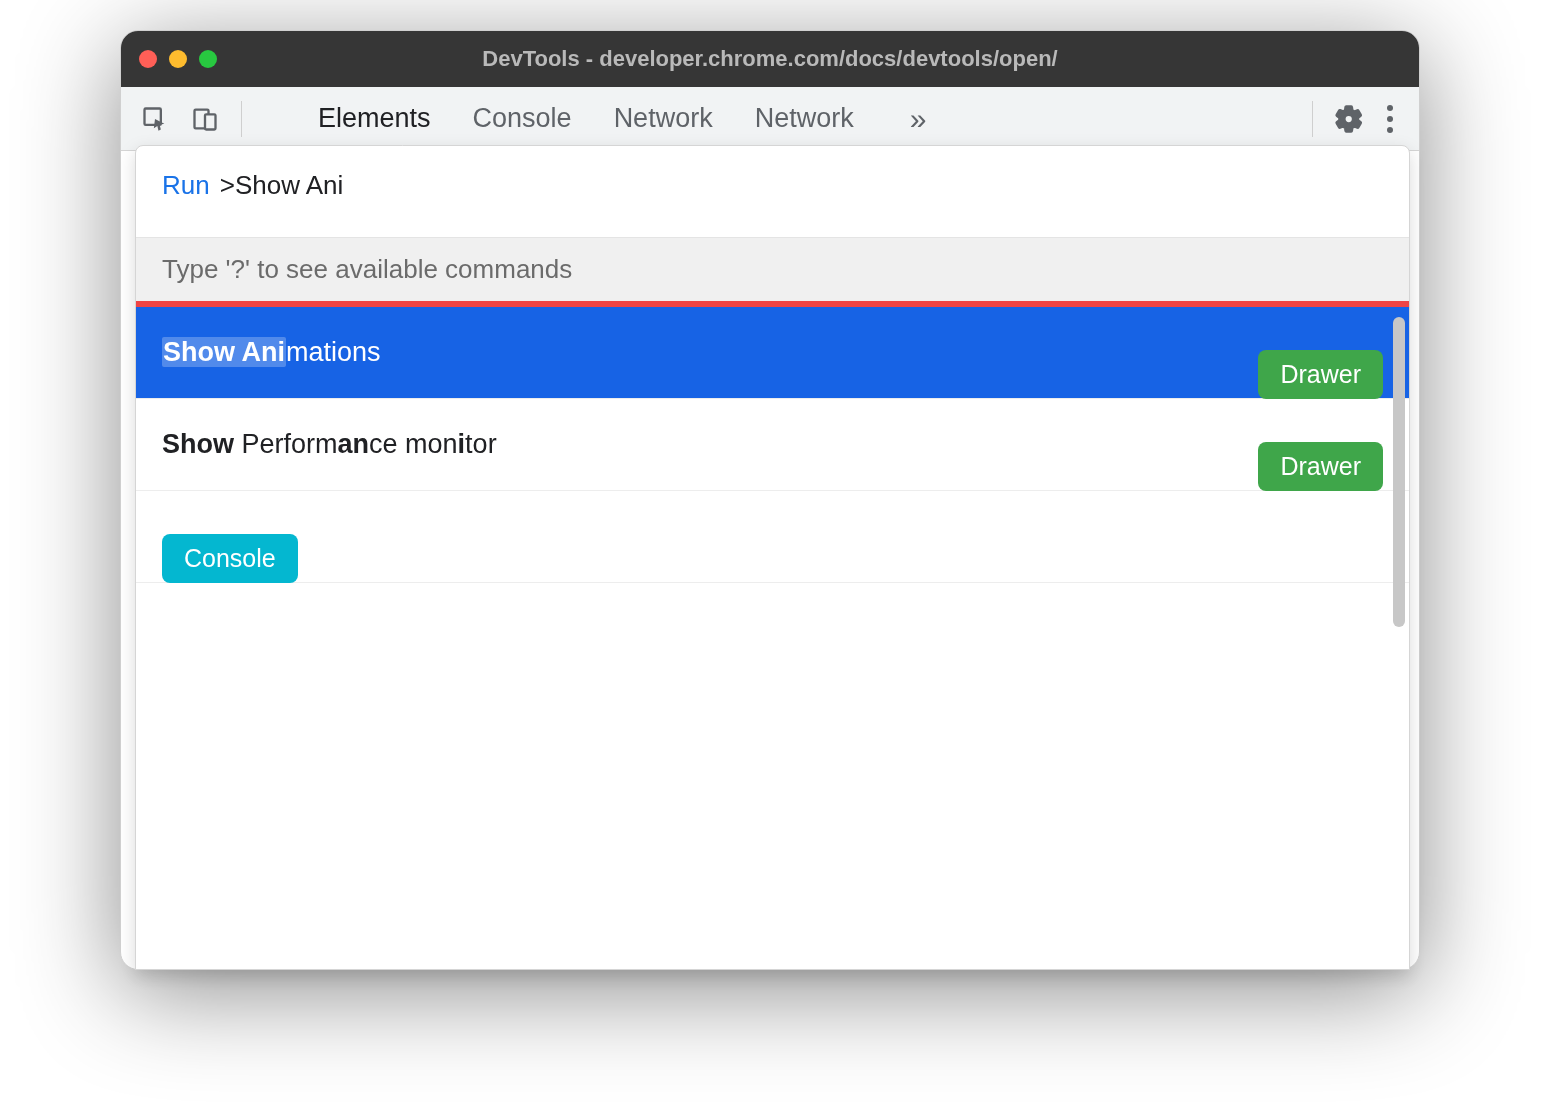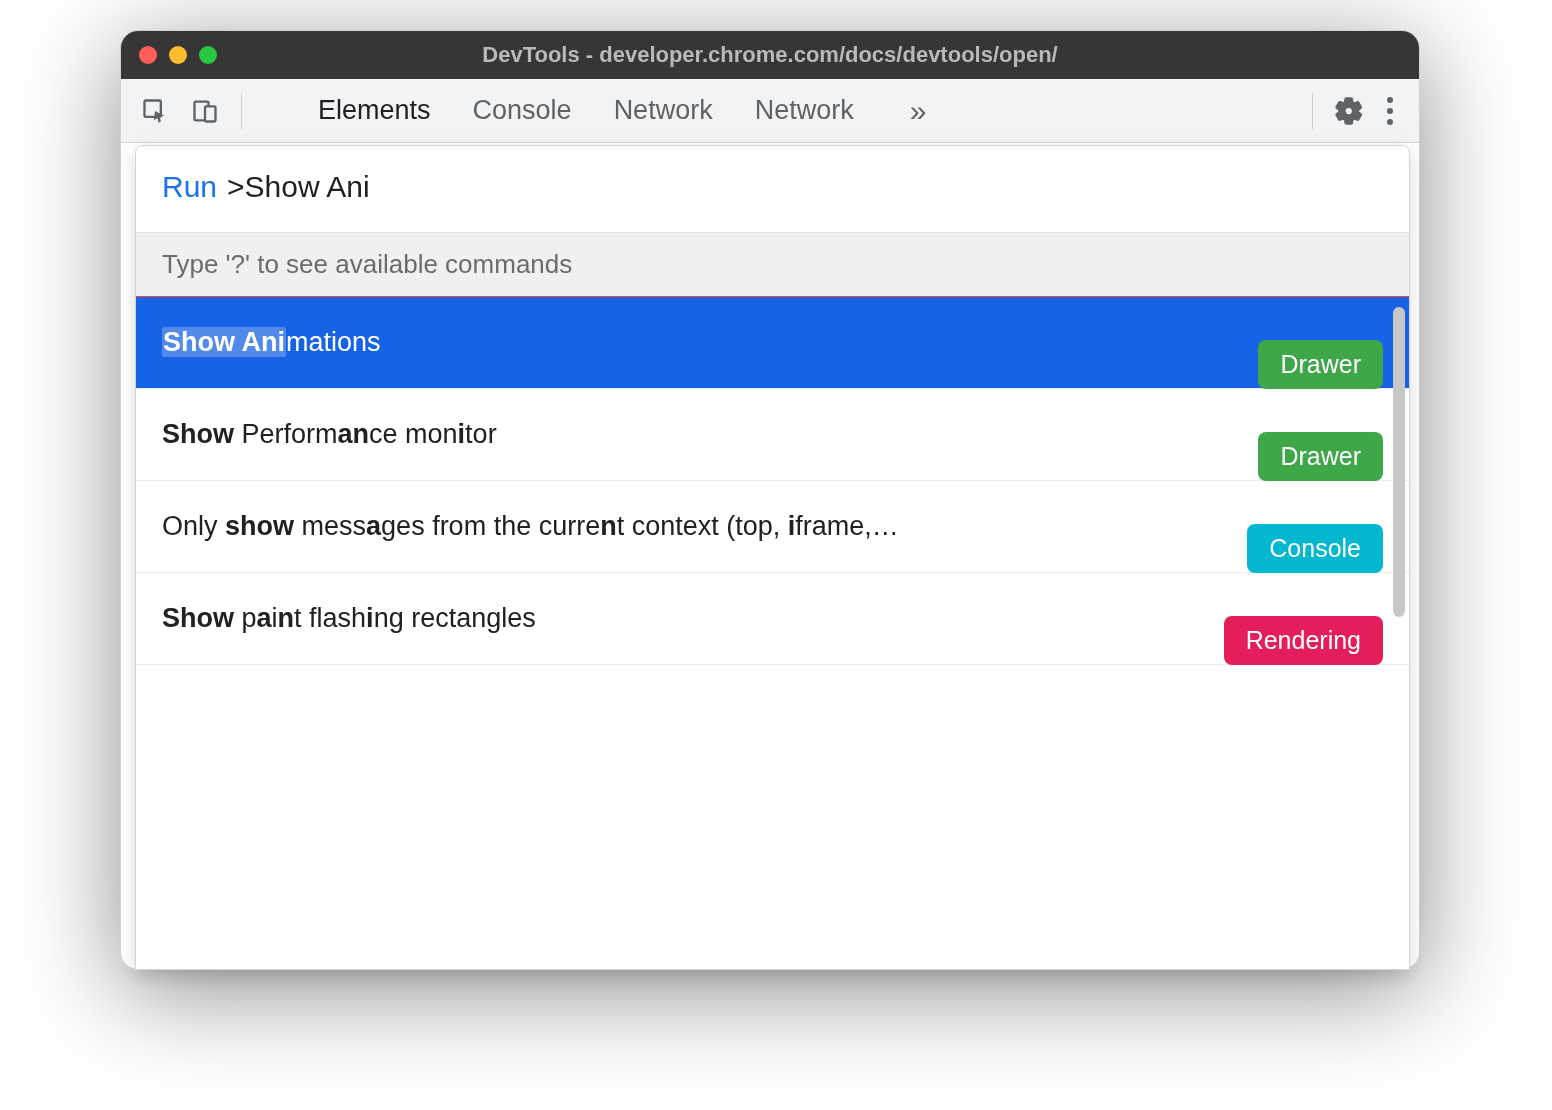--- a/index.html
+++ b/index.html
@@ -20,21 +20,21 @@
   }
   .window {
     width: 100%;
     height: 100%;
     background: #fff;
     border-radius: 18px;
     overflow: hidden;
     border: 1px solid #d0d0d0;
   }
   .titlebar {
-    height: 48px;
+    height: 56px;
     background: #363636;
     display: flex;
     align-items: center;
     padding: 0 18px;
     position: relative;
   }
   .traffic {
     display: flex;
     gap: 12px;
     align-items: center;
@@ -111,37 +111,37 @@
     bottom: 0;
     background: #fff;
     border: 1px solid #d5d5d5;
     border-radius: 8px 8px 0 0;
     box-shadow: 0 6px 18px rgba(0,0,0,0.15);
     overflow: hidden;
     display: flex;
     flex-direction: column;
   }
   .cmd-input-row {
-    padding: 24px 26px 28px 26px;
+    padding: 24px 26px 36px 26px;
     display: flex;
     align-items: center;
     gap: 10px;
-    font-size: 30px;
+    font-size: 26px;
   }
   .cmd-run {
     color: #1a73e8;
   }
   .cmd-text {
     color: #202124;
     font-weight: 500;
   }
   .cmd-hint {
     background: #f0f0f0;
     border-top: 1px solid #e4e4e4;
-    border-bottom: 1px solid #ef4444;
+    border-bottom: 6px solid #ef4444;
     padding: 16px 26px;
     color: #6b6b6b;
     font-size: 26px;
   }
   .results {
     flex: 1;
     overflow: hidden;
     position: relative;
   }
   .result {
@@ -259,24 +259,19 @@
         <div class="scroll-indicator"></div>
       <div class="result selected">
             <div class="label"><span class="hl"><b>Show Ani</b></span>mations</div>
             <div class="badge drawer">Drawer</div>
           </div>
           <div class="result">
             <div class="label"><b>Show</b> Perform<b>an</b>ce mon<b>i</b>tor</div>
             <div class="badge drawer">Drawer</div>
           </div>
           <div class="result">
-            <div class="label">Only <b>show</b> mess<b>a</b>ges from the curre<b>n</b>t context (top, <b>i</b>frame,…</div>
             <div class="badge console">Console</div>
-          </div>
-          <div class="result">
-            <div class="label"><b>Show</b> p<b>a</b>i<b>n</b>t flash<b>i</b>ng rectangles</div>
-            <div class="badge rendering">Rendering</div>
           </div>
         </div>
     </div>
 
   </div>
 </div>
 
 </body></html>

